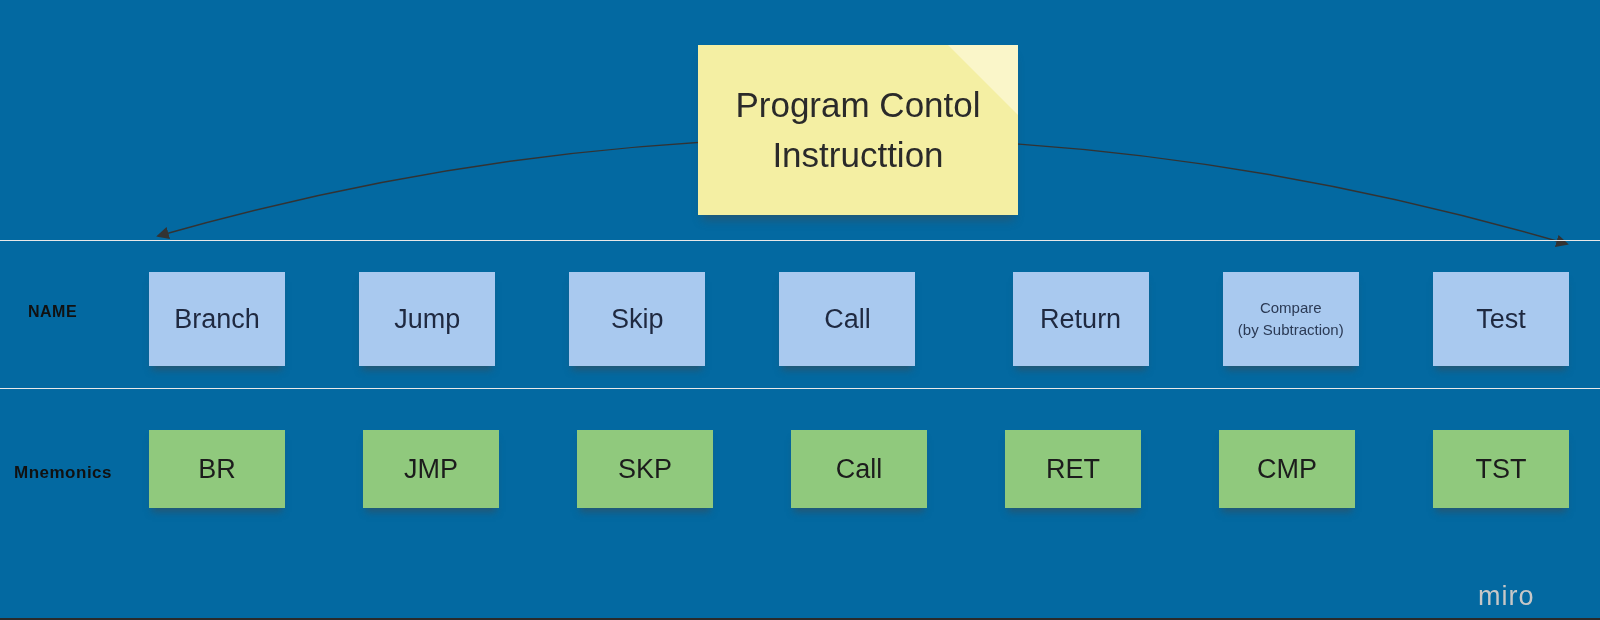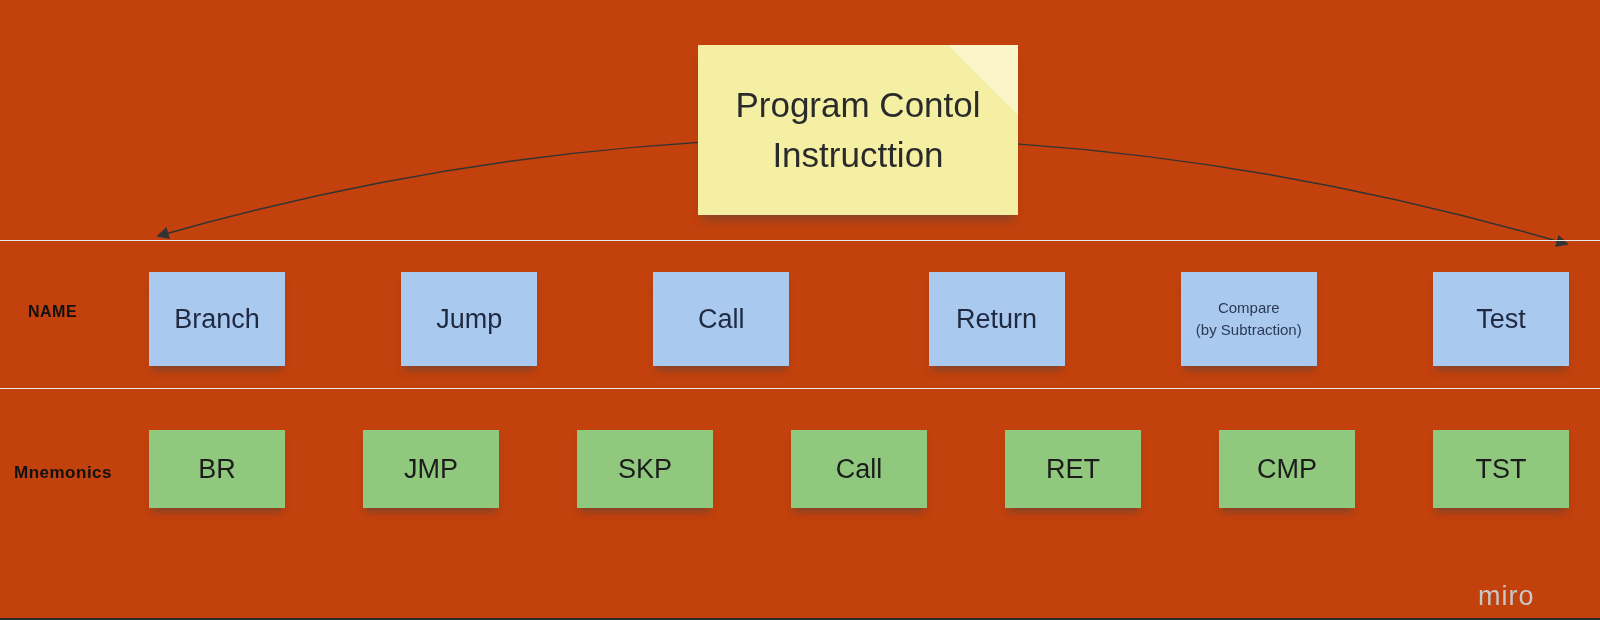--- a/index.html
+++ b/index.html
@@ -1,20 +1,20 @@
 <!DOCTYPE html>
 <html><head>
 <meta charset="utf-8">
 <style>
   html, body { margin: 0; padding: 0; background: #ffffff; }
   .board {
     position: relative;
     width: 1600px;
     height: 620px;
-    background: #c2410c;
+    background: #0369a1;
     overflow: hidden;
     font-family: "Liberation Sans", "DejaVu Sans", sans-serif;
     border-bottom: 2px solid #2a2a2a;
     box-sizing: border-box;
   }
   .connector-svg {
     position: absolute;
     left: 0; top: 0;
     width: 1600px; height: 620px;
     pointer-events: none;
@@ -124,20 +124,23 @@
   <div class="row-label mnemonics">Mnemonics</div>
 
   <div class="row-notes blue">
       <div class="note" style="background: rgb(169, 201, 239);">
         <span>Branch</span>
       </div>
       <div class="note" style="background: rgb(169, 201, 239);">
         <span>Jump</span>
       </div>
       <div class="note" style="background: rgb(169, 201, 239);">
+        <span>Skip</span>
+      </div>
+      <div class="note" style="background: rgb(169, 201, 239);">
         <span>Call</span>
       </div>
       <div class="note" style="background: rgb(169, 201, 239); margin-left: 23px;">
         <span>Return</span>
       </div>
       <div class="note small" style="background: rgb(169, 201, 239);">
         <span>Compare
 (by Subtraction)</span>
       </div>
       <div class="note" style="background: rgb(169, 201, 239);">

